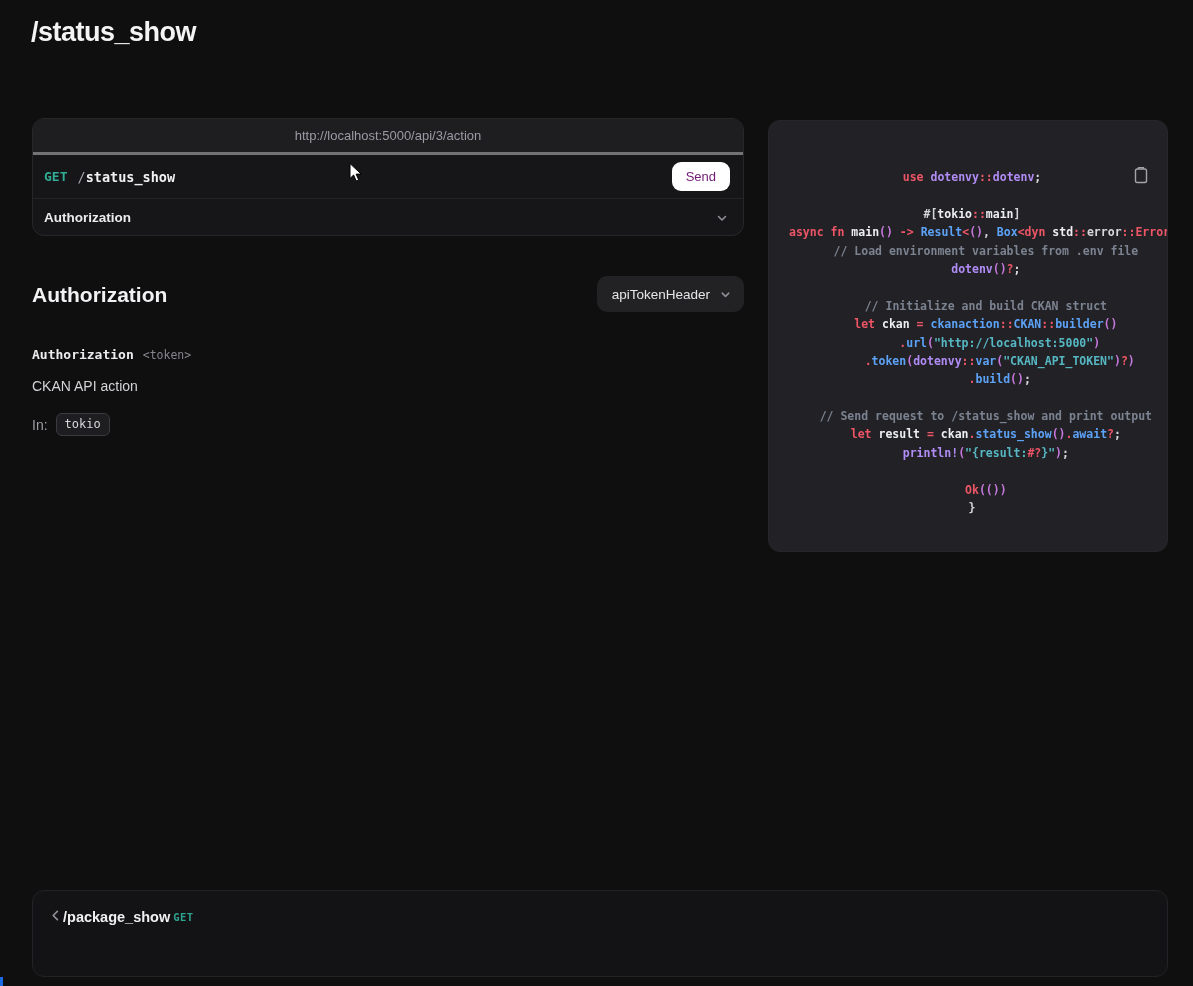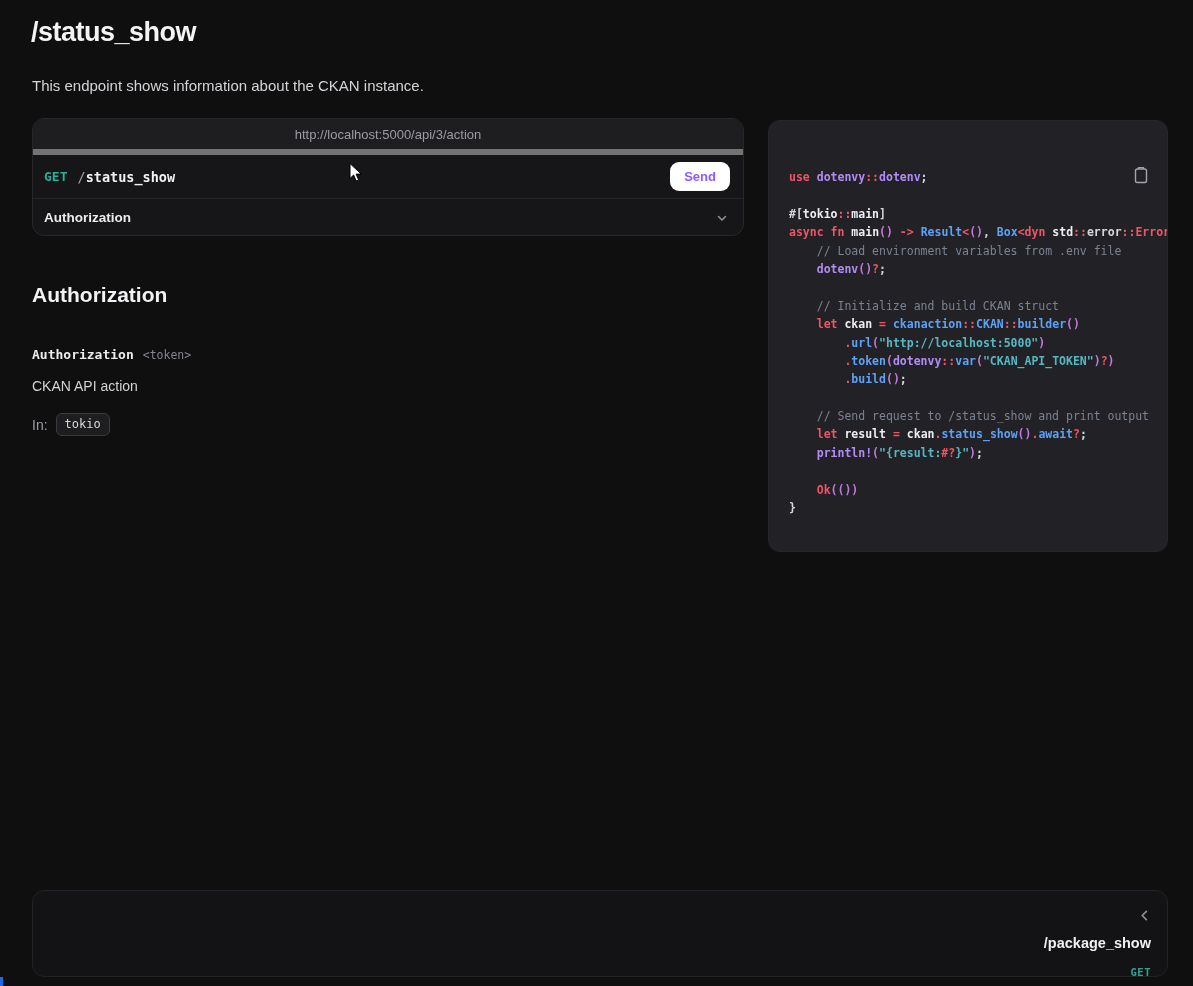--- a/index.html
+++ b/index.html
@@ -19,37 +19,37 @@
     position:absolute; left:32px; top:77px;
     font-size:15px; color:#d4d4d8;
   }
   .playground {
     position:absolute; left:32px; top:118px; width:712px; height:118px;
     background:#161618; border:1px solid #27272a; border-radius:12px;
     overflow:hidden;
   }
   .pg-url {
     height:36px; background:#1e1e21; display:flex; align-items:center; justify-content:center;
-    font-size:13px; color:#9b9ba3; border-bottom:6px solid #737373;
+    font-size:13px; color:#9b9ba3; border-bottom:3px solid #737373;
   }
   .pg-req {
     height:44px; display:flex; align-items:center; padding:0 13px 0 11px;
     border-bottom:1px solid #242427;
   }
   .pg-method {
     font-family:"DejaVu Sans Mono", monospace; font-size:13px; font-weight:600;
     color:#31ad96; margin-right:10px;
   }
   .pg-path { font-family:"DejaVu Sans Mono", monospace; font-size:13.5px; }
   .pg-path .slash { color:#a1a1aa; }
   .pg-path .name { color:#f1f1f3; font-weight:700; }
   .send-btn {
-    margin-left:auto; background:#ffffff; color:#8b5cf6; border:none; cursor:pointer;
+    margin-left:auto; background:#ffffff; color:#701a75; border:none; cursor:pointer;
     font-family:"Liberation Sans", sans-serif;
-    font-size:13px; font-weight:700; padding:7px 14px; border-radius:9px;
+    font-size:13px; font-weight:400; padding:7px 14px; border-radius:9px;
   }
   .pg-auth {
     height:37px; display:flex; align-items:center; padding:0 14px 0 11px; cursor:pointer;
   }
   .pg-auth-label { font-size:13.5px; font-weight:700; color:#ececef; }
   .pg-auth .chev { margin-left:auto; }
   .chev svg { display:block; stroke:#8f8f97; }
   
   .auth-heading {
     position:absolute; left:32px; top:283px;
@@ -88,48 +88,47 @@
   }
   .copy-btn {
     position:absolute; right:14px; top:44px; width:20px; height:20px;
     background:transparent; border:none; cursor:pointer; padding:0;
   }
   .copy-btn svg { display:block; stroke:#a3a3ab; }
   .code-block {
     position:absolute; left:0; top:33px; right:0; bottom:0;
     padding:14px 12px 18px 20px; overflow:hidden;
     font-family:"DejaVu Sans Mono", monospace; font-size:11.5px; line-height:18.4px;
-    font-weight:600; white-space:pre;
+    font-weight:600; white-space:pre;text-align:center;
   }
   .code-line { height:18.4px; }
-  .tk-c { font-weight:400; }
+  .tk-c { font-weight:700; }
   
   .footer-card {
     position:absolute; left:32px; top:890px; width:1136px; height:87px;
     background:#131315; border:1px solid #232327; border-radius:12px; cursor:pointer;
     padding:18px 16px;
   }
-  .fc-row { display:flex; align-items:flex-end; gap:13px;flex-direction:column; }
+  .fc-row { display:flex; align-items:flex-start; gap:1px; }
   .fc-path { font-size:14.5px; font-weight:700; color:#f0f0f2; }
   .fc-method {
     font-family:"DejaVu Sans Mono", monospace; font-size:10.5px; font-weight:700;
     color:#2fa391; letter-spacing:0.5px; margin-left:2px; padding-top:2px;
   }
   .fc-prev { display:block; margin-top:9px; margin-left:1px; font-size:14.5px; color:#8b8b94; }
   
   .mouse-cursor { position:absolute; left:349px; top:163px; pointer-events:none; }
   .focus-bar { position:absolute; left:0; top:977px; width:3px; height:9px; background:#1d6ae5; }
 </style>
 </head>
 <body>
 
 <div id="app">
 
   <h1 class="page-title">/status_show</h1>
-  <p class="page-desc">This endpoint shows information about the CKAN instance.</p>
 
   <div class="playground">
     <div class="pg-url">
       <span>http://localhost:5000/api/3/action</span>
     </div>
     <div class="pg-req">
       <span class="pg-method">GET</span>
       <span class="pg-path"><span class="slash">/</span><span class="name">status_show</span></span>
       <button class="send-btn">Send</button>
     </div>
@@ -137,20 +136,28 @@
       <span class="pg-auth-label">Authorization</span>
       <span class="chev">
         <svg width="14" height="14" viewBox="0 0 14 14" fill="none" stroke-width="1.6" stroke-linecap="round" stroke-linejoin="round">
             <path d="M3.5 5.5 L7 9 L10.5 5.5"></path>
           </svg>
       </span>
     </div>
   </div>
 
   <h2 class="auth-heading">Authorization</h2>
+  <button class="auth-dropdown">
+    <span>apiTokenHeader</span>
+    <span class="chev">
+      <svg width="13" height="13" viewBox="0 0 14 14" fill="none" stroke-width="1.6" stroke-linecap="round" stroke-linejoin="round">
+          <path d="M3.5 5.5 L7 9 L10.5 5.5"></path>
+        </svg>
+    </span>
+  </button>
 
   <div class="param-row">
     <span class="param-name">Authorization</span>
     <span class="param-type">&lt;token&gt;</span>
   </div>
   <p class="param-desc">CKAN API action</p>
   <div class="in-row">
     <span class="in-label">In:</span>
     <span class="in-badge">tokio</span>
   </div>

